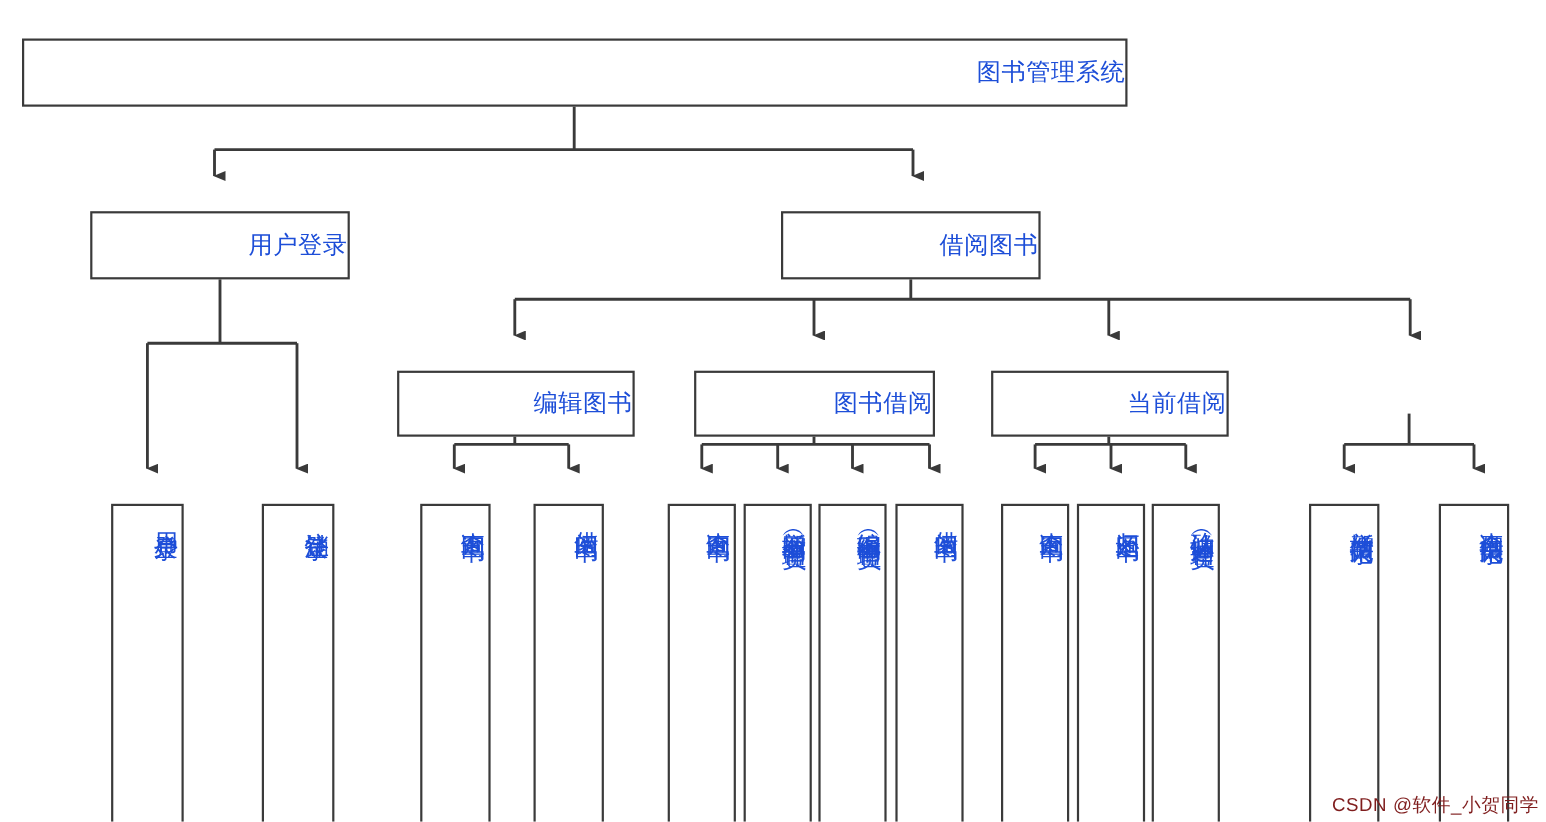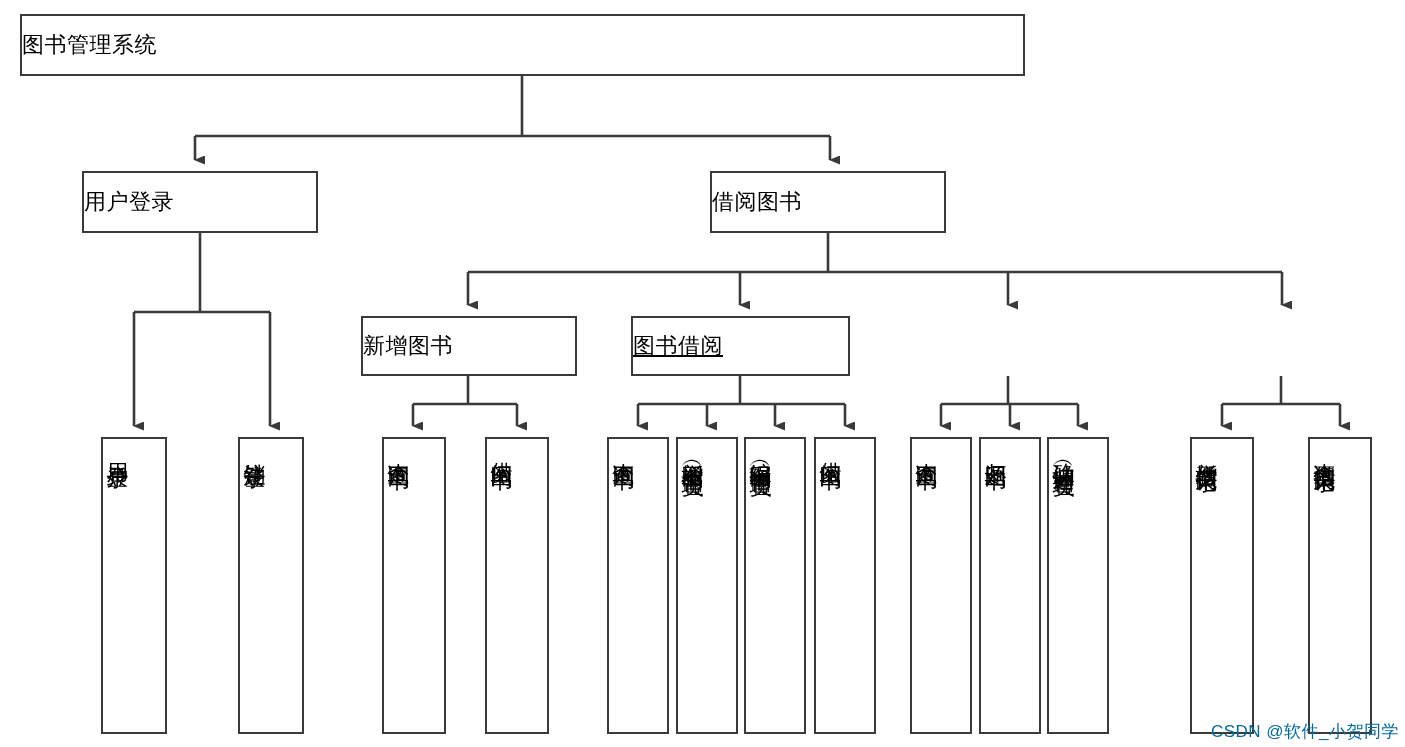--- a/index.html
+++ b/index.html
@@ -25,22 +25,23 @@
     height: 747px;
     pointer-events: none;
   }
   .node {
     position: absolute;
     box-sizing: border-box;
     background: #ffffff;
     border: 2px solid #3a3a3a;
     display: flex;
     align-items: center;
-    justify-content: flex-start;
-    color: #000000;
+    justify-content: flex-end;
+    color: #1d4ed8;
+    margin-top: 21px;
   }
   .node .label {
     font-size: 22px;
     line-height: 1.18;
     letter-spacing: 0.5px;
     white-space: nowrap;
     text-align: center;
   }
   .node.vertical .label {
     writing-mode: vertical-rl;
@@ -51,21 +52,21 @@
   }
   .node.vertical {
     align-items: flex-start;
     padding-top: 6px;
   }
   .watermark {
     position: absolute;
     right: 6px;
     bottom: 4px;
     font-size: 17px;
-    color: #0369a1;
+    color: #7f1d1d;
     white-space: nowrap;
     letter-spacing: 0.5px;
     text-align: right;
   }
 </style>
 </head>
 <body>
 
 <div id="canvas">
 
@@ -124,24 +125,27 @@
   </div>
 
   <div class="node" style="left:82px; top:171px; width:236px; height:62px;">
     <span class="label">用户登录</span>
   </div>
   <div class="node" style="left:710px; top:171px; width:236px; height:62px;">
     <span class="label">借阅图书</span>
   </div>
 
   <div class="node" style="left:361px; top:316px; width:216px; height:60px;">
-    <span class="label">新增图书</span>
+    <span class="label">编辑图书</span>
   </div>
-  <div class="node" style="left:631px; top:316px; width:219px; height:60px;text-decoration:underline;">
+  <div class="node" style="left:631px; top:316px; width:219px; height:60px;">
     <span class="label">图书借阅</span>
+  </div>
+  <div class="node" style="left:901px; top:316px; width:216px; height:60px;">
+    <span class="label">当前借阅</span>
   </div>
 
   <div class="node vertical" style="left:101px; top:437px; width:66px; height:297px;">
     <span class="label">用户登录</span>
   </div>
   <div class="node vertical" style="left:238px; top:437px; width:66px; height:297px;">
     <span class="label">注销登录</span>
   </div>
 
   <div class="node vertical" style="left:382px; top:437px; width:64px; height:297px;">

